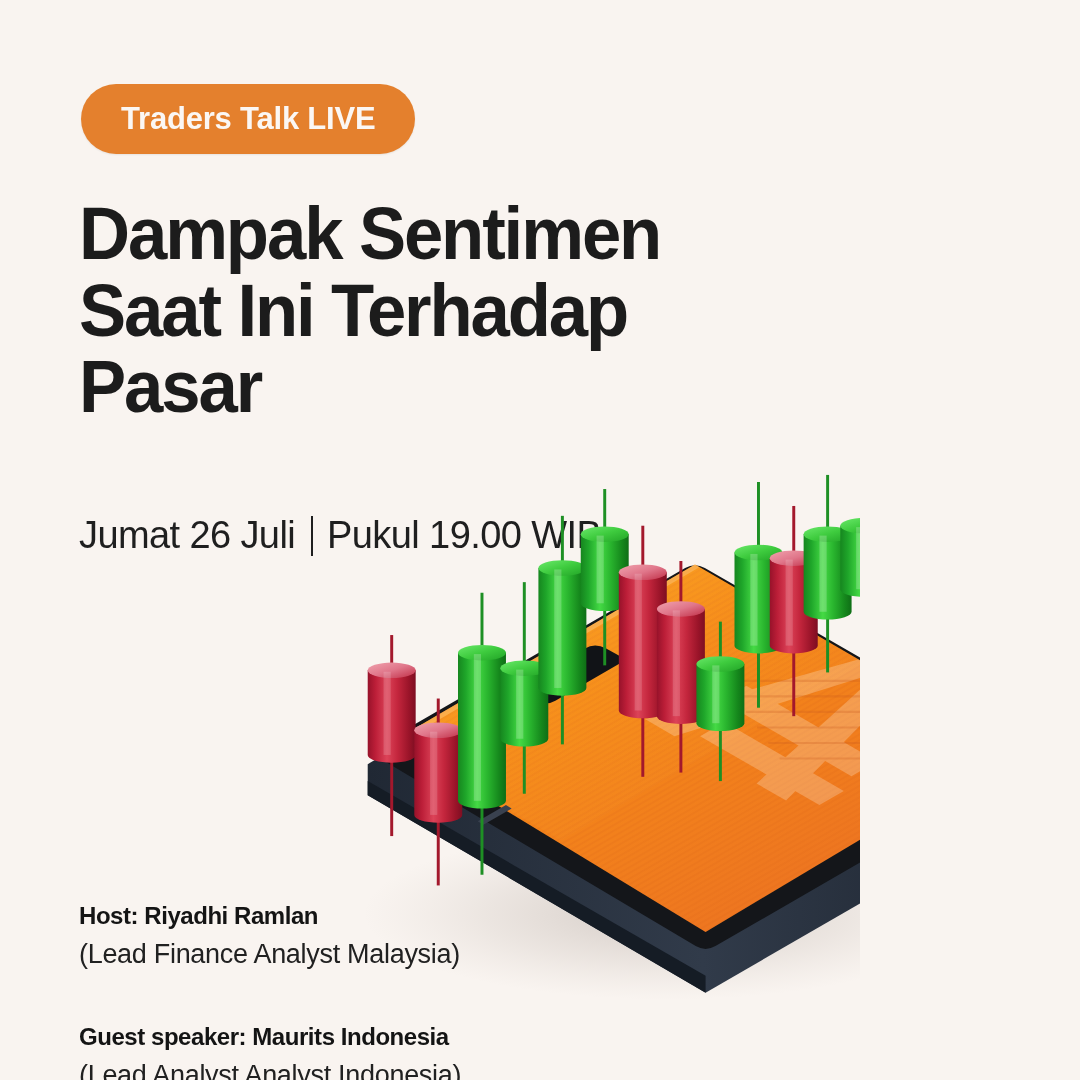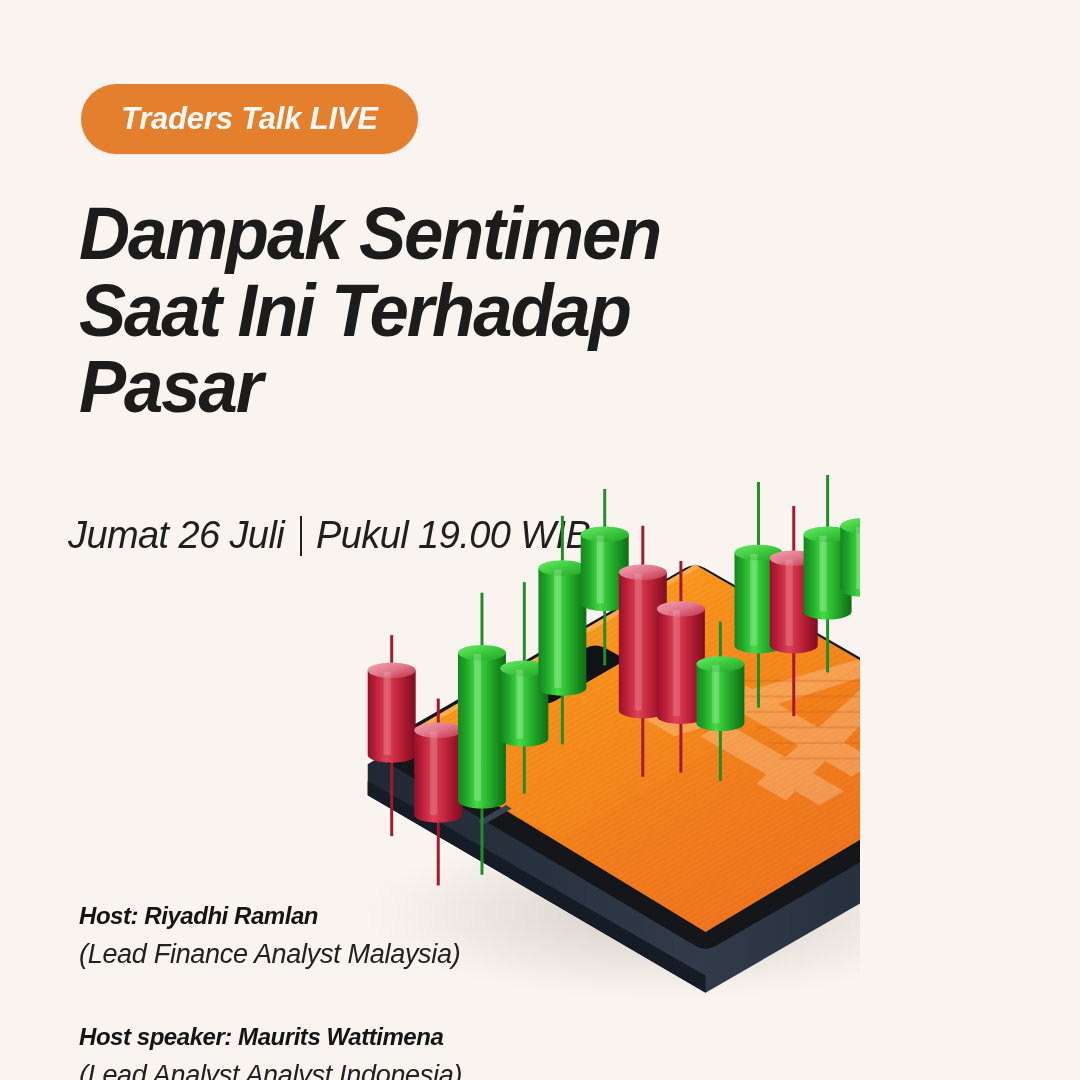--- a/index.html
+++ b/index.html
@@ -10,21 +10,20 @@
     overflow:hidden;
     position:relative;
   }
 
   
   #poster {
     position:absolute; inset:0;
     width:860px; height:1080px;
     background:#F9F4F0;
     overflow:hidden;
-    font-style:italic;
   }
 
   
   #brand-logo {
     position:absolute; top:58px; left:928px;
     width:112px; height:104px;
   }
 
   
   #badge {
@@ -53,21 +52,21 @@
     font-weight:700;
     line-height:1.035;
     letter-spacing:-2.2px;
     transform:scaleX(.955);
     transform-origin:left top;
   }
   #headline .hl { display:block; white-space:nowrap; }
 
   
   #dateline {
-    position:absolute; top:514px; left:68px;
+    position:absolute; top:514px; left:79px;
     display:flex; align-items:center;
     color:#1F1F1F;
     font-size:38px;
     font-weight:400;
     letter-spacing:-0.6px;
     white-space:nowrap;
   }
   #dateline .sep {
     display:inline-block;
     width:2px; height:40px;
@@ -380,18 +379,18 @@
       </g>
     </svg>
   </div>
 
   <div id="credits">
     <div class="credit-block">
       <div class="credit-name">Host: Riyadhi Ramlan</div>
       <div class="credit-role">(Lead Finance Analyst Malaysia)</div>
     </div>
     <div class="credit-block">
-      <div class="credit-name">Host speaker: Maurits Wattimena</div>
+      <div class="credit-name">Guest speaker: Maurits Indonesia</div>
       <div class="credit-role">(Lead Analyst Analyst Indonesia)</div>
     </div>
   </div>
 
 </div>
 
 </body></html>

